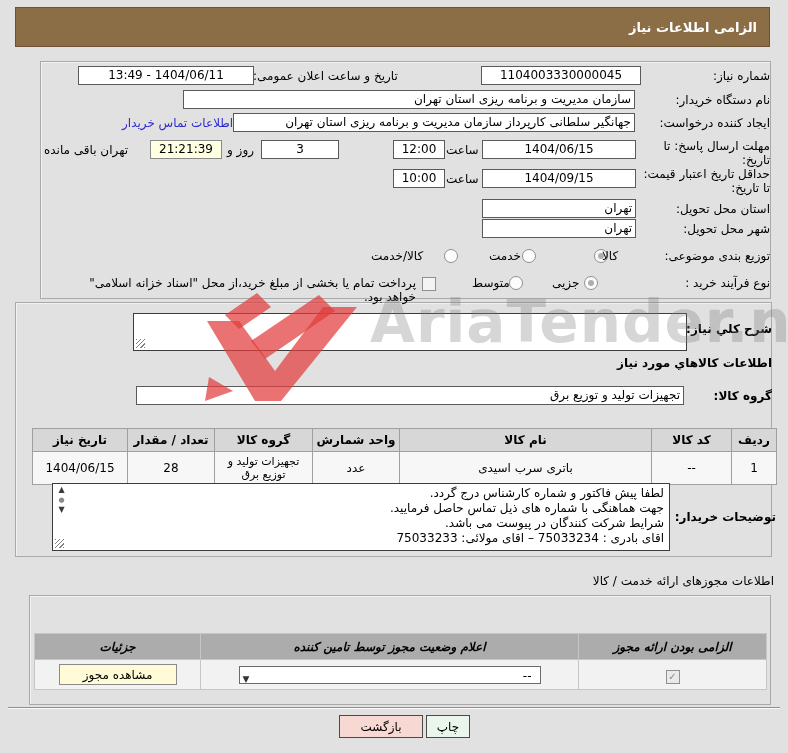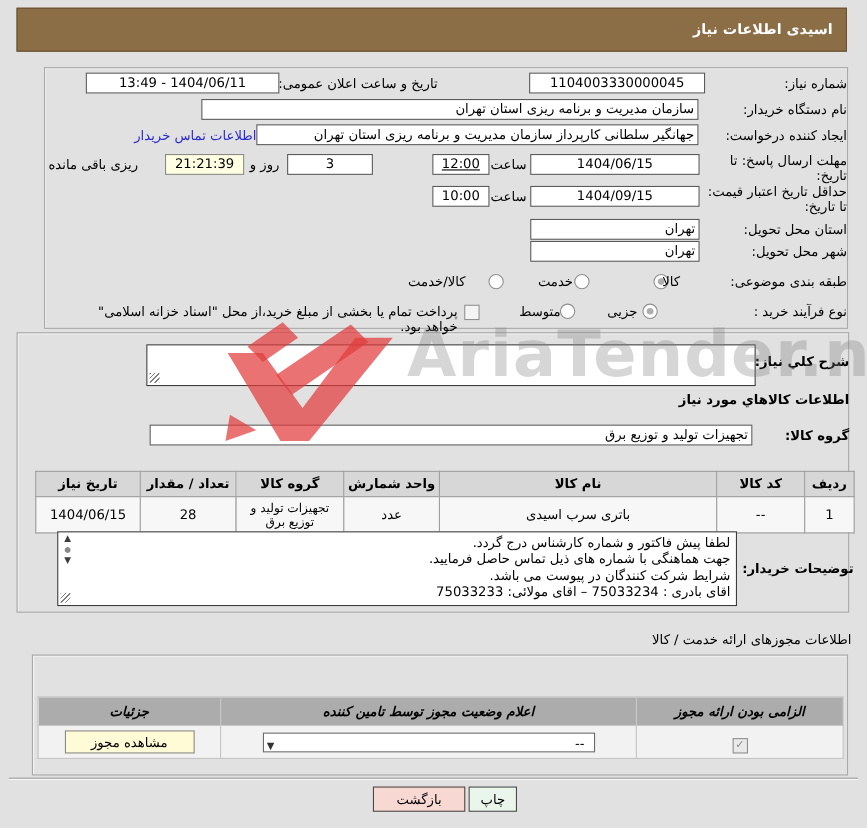--- a/index.html
+++ b/index.html
@@ -40,58 +40,58 @@
   #wm-text{position:absolute;left:370px;top:288px;font-size:58px;font-weight:bold;direction:ltr;
            white-space:nowrap;color:rgba(128,128,128,0.32);letter-spacing:1px;
            font-family:"DejaVu Sans",sans-serif;}
   .sechead{position:absolute;font-size:12px;white-space:nowrap;}
 </style>
 </head>
 <body>
 
 <div id="screen">
 
-  <div class="hdrbar">اسیدی اطلاعات نیاز</div>
+  <div class="hdrbar">الزامی اطلاعات نیاز</div>
 
   <div class="panel" style="left:40px;top:61px;width:729px;height:236px;"></div>
   <div class="panel" style="left:15px;top:302px;width:755px;height:253px;"></div>
   <div class="panel" style="left:29px;top:595px;width:740px;height:108px;"></div>
 
   <div class="lbl" style="right:18px;top:69px;">شماره نیاز:</div>
   <div class="box center" style="left:481px;top:66px;width:152px;">1104003330000045</div>
   <div class="lbl" style="left:253px;top:69px;">تاریخ و ساعت اعلان عمومی:</div>
   <div class="box center" style="left:78px;top:66px;width:168px;">1404/06/11 - 13:49</div>
 
   <div class="lbl" style="right:18px;top:93px;">نام دستگاه خریدار:</div>
   <div class="box rightal" style="left:183px;top:90px;width:444px;">سازمان مدیریت و برنامه ریزی استان تهران</div>
 
   <div class="lbl" style="right:18px;top:116px;">ایجاد کننده درخواست:</div>
   <div class="box rightal" style="left:233px;top:113px;width:394px;">جهانگیر سلطانی کارپرداز سازمان مدیریت و برنامه ریزی استان تهران</div>
   <div class="link" style="left:122px;top:116px;">اطلاعات تماس خریدار</div>
 
   <div class="lbl" style="right:18px;top:139px;width:120px;white-space:normal;line-height:14px;text-align:right;">مهلت ارسال پاسخ: تا تاریخ:</div>
   <div class="box center" style="left:482px;top:140px;width:146px;">1404/06/15</div>
   <div class="lbl" style="left:446px;top:143px;">ساعت</div>
-  <div class="box center" style="left:393px;top:140px;width:44px;text-decoration:underline;">12:00</div>
+  <div class="box center" style="left:393px;top:140px;width:44px;">12:00</div>
   <div class="box center" style="left:261px;top:140px;width:70px;">3</div>
   <div class="lbl" style="left:227px;top:143px;">روز و</div>
   <div class="box center" style="left:150px;top:140px;width:64px;background:#ffffe1;border-color:#8a8a8a;">21:21:39</div>
-  <div class="lbl" style="left:44px;top:143px;">ریزی باقی مانده</div>
+  <div class="lbl" style="left:44px;top:143px;">تهران باقی مانده</div>
 
   <div class="lbl" style="right:18px;top:167px;width:132px;white-space:normal;line-height:14px;text-align:right;">حداقل تاریخ اعتبار قیمت: تا تاریخ:</div>
   <div class="box center" style="left:482px;top:169px;width:146px;">1404/09/15</div>
   <div class="lbl" style="left:446px;top:172px;">ساعت</div>
   <div class="box center" style="left:393px;top:169px;width:44px;">10:00</div>
 
   <div class="lbl" style="right:18px;top:202px;">استان محل تحویل:</div>
   <div class="box rightal" style="left:482px;top:199px;width:146px;">تهران</div>
   <div class="lbl" style="right:18px;top:222px;">شهر محل تحویل:</div>
   <div class="box rightal" style="left:482px;top:219px;width:146px;">تهران</div>
 
-  <div class="lbl" style="right:18px;top:249px;">طبقه بندی موضوعی:</div>
+  <div class="lbl" style="right:18px;top:249px;">توزیع بندی موضوعی:</div>
   <span class="radio sel" style="left:594px;top:249px;"></span>
   <div class="lbl" style="left:566px;top:249px;margin-left:36px;">کالا</div>
   <span class="radio" style="left:522px;top:249px;"></span>
   <div class="lbl" style="left:489px;top:249px;">خدمت</div>
   <span class="radio" style="left:444px;top:249px;"></span>
   <div class="lbl" style="left:371px;top:249px;">کالا/خدمت</div>
 
   <div class="lbl" style="right:18px;top:276px;">نوع فرآیند خرید :</div>
   <span class="radio sel" style="left:584px;top:276px;"></span>
   <div class="lbl" style="left:552px;top:276px;">جزیی</div>

